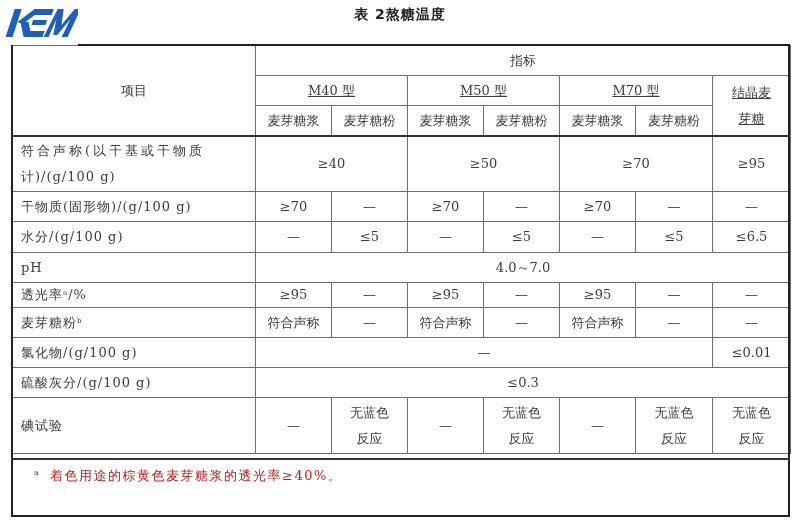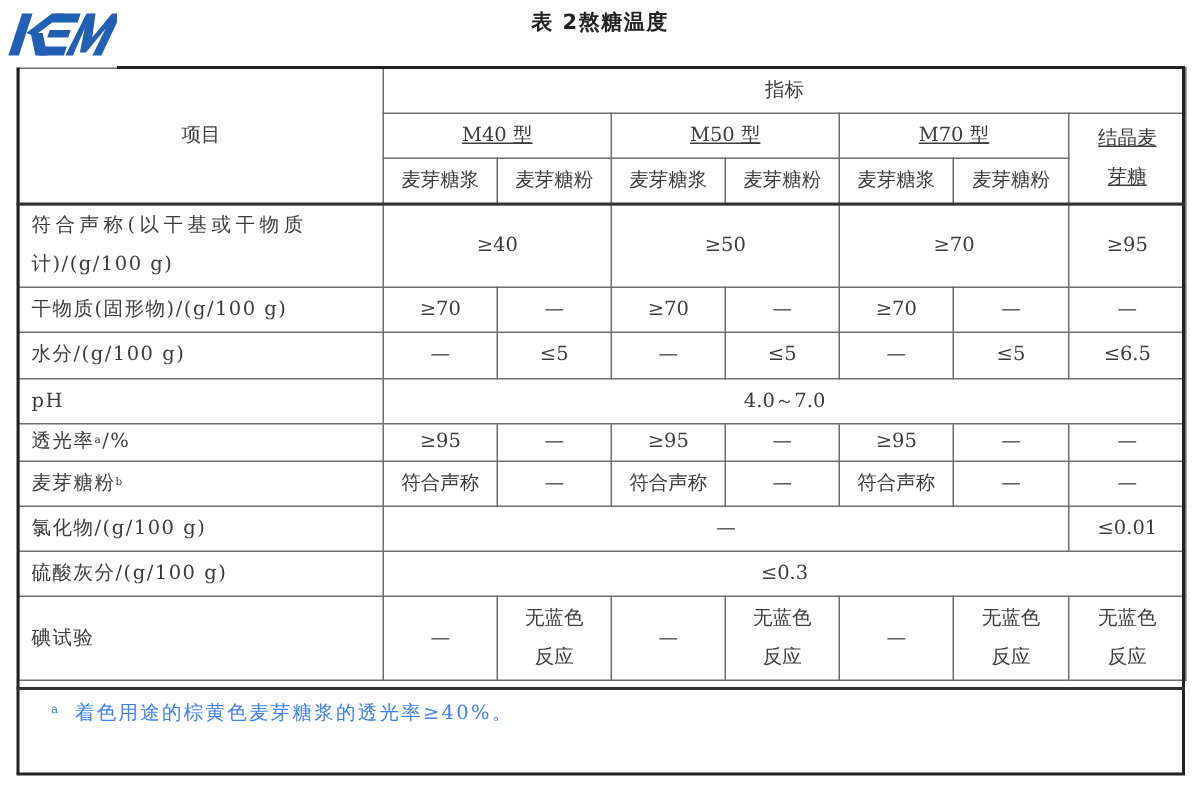--- a/index.html
+++ b/index.html
@@ -20,21 +20,21 @@
   table.spec tr.hr3 td { height:30px; }
   table.spec td.lbl { text-align:left; padding-left:8px; letter-spacing:1px; }
   table.spec td.wrap { line-height:26px; }
   .outer-left { position:absolute; left:11px; top:45px; width:2px; height:471px; background:#222; }
   .outer-right { position:absolute; left:788px; top:45px; width:2px; height:471px; background:#222; }
   .outer-bottom { position:absolute; left:11px; top:515px; width:779px; height:2px; background:#222; }
   .sep-line { position:absolute; left:11px; top:135px; width:779px; height:2px; background:#333; }
   .sep-line2 { position:absolute; left:11px; top:458px; width:779px; height:2px; background:#333; }
   .dash { color:#8a8a8a; }
   sup.fn { font-size:7px; vertical-align:top; position:relative; top:-2px; }
-  .notes { position:absolute; left:34px; top:462px; font-size:13px; color:#3b82f6; letter-spacing:1.5px; line-height:27px; }
+  .notes { position:absolute; left:34px; top:462px; font-size:13px; color:#b91c1c; letter-spacing:1.5px; line-height:27px; }
   .notes .mark { font-size:8px; display:inline-block; width:16px; vertical-align:top; position:relative; top:-3px; }
 </style>
 </head>
 <body>
 
 <div class="logo">
   <svg width="74" height="36" viewBox="0 0 74 36">
     <g fill="#1f5fb4" transform="skewX(-18) translate(10,0)">
       <rect x="2" y="4" width="7" height="28"></rect>
       <polygon points="9,17 22,4 30,4 15,19"></polygon>

